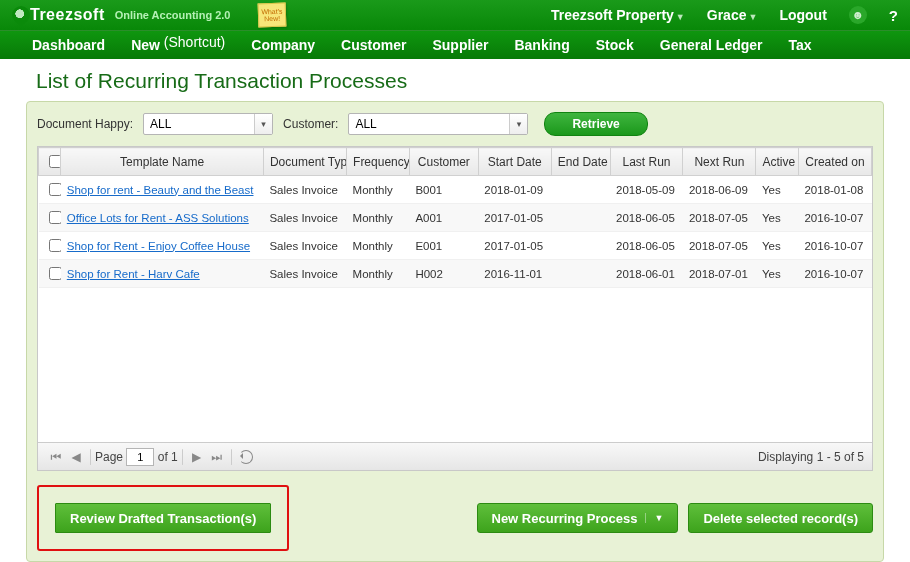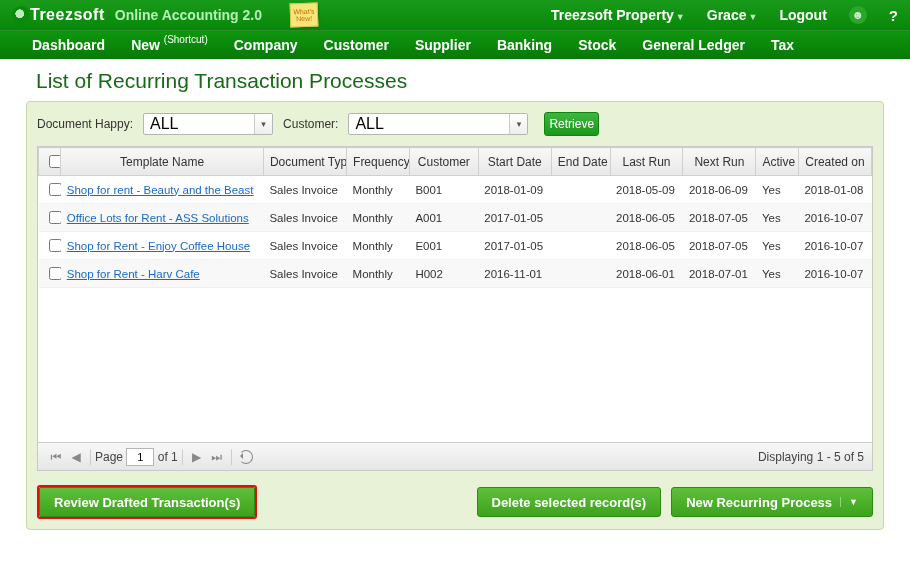--- a/index.html
+++ b/index.html
@@ -23,21 +23,21 @@
   }
   .logo-wrap { display: flex; align-items: center; }
   .logo-icon {
     width: 18px; height: 18px;
     background: radial-gradient(circle at 50% 40%, #bfe8bf 30%, #0a8a0a 32%);
     border-radius: 50% 50% 50% 0;
     transform: rotate(-45deg);
     display: inline-block;
   }
   .brand { font-size: 16px; font-weight: bold; letter-spacing: .5px; color:#fff;}
-  .brand-sub { color:#b5f0b5; margin-left:10px; font-size:14px; font-weight:bold;}
+  .brand-sub { color:#b5f0b5; margin-left:10px; font-size:11px; font-weight:bold;}
   .sticky {
     width: 28px; height: 24px;
     background: #f7e67a;
     border: 1px solid #d8c54a;
     margin-left: 28px;
     font-size:7px; color:#c06a00;
     display:flex;align-items:center;justify-content:center;
     text-align:center; line-height:1;
     transform: rotate(-2deg);
     box-shadow: 1px 1px 2px rgba(0,0,0,.2);
@@ -57,21 +57,21 @@
   .menubar {
     background:#0a8a0a;
     background: linear-gradient(#0f960f,#077a07);
     height:29px;
     border-top:1px solid rgba(255,255,255,.15);
     display:flex; align-items:center; gap:26px;
     padding:0 32px;
     color:#fff; font-weight:bold; font-size:14px;
   }
   .menubar .mitem { cursor:pointer; }
-  .shortcut { font-size:10px; vertical-align: top; position: relative; top:-3px; font-weight:normal;}
+  .shortcut { font-size:14px; vertical-align: top; position: relative; top:-3px; font-weight:normal;}
   .page-title {
     margin: 10px 0 8px 36px;
     font-size:21px; font-weight:normal; color:#176b17;
   }
   .panel {
     margin: 0 26px 10px 26px;
     border:1px solid #c7d8a8;
     background:#e8f2d6;
     border-radius:4px;
     padding:10px 10px 10px 10px;
@@ -82,36 +82,36 @@
     font-size:12px; color:#333;
     margin-bottom:10px;
   }
   .filters label { font-weight:normal; }
   .combo {
     position:relative; display:inline-flex; align-items:center;
     border:1px solid #b5b5b5; background:#fff; height:22px;
     border-radius:2px;
   }
   .combo input {
-    border:none; padding:2px 6px; font-size:16px; outline:none;
+    border:none; padding:2px 6px; font-size:12px; outline:none;
     width:110px; background:transparent;
   }
   .combo.cust input { width:160px; }
   .combo .dd {
     width:18px; height:100%; border-left:1px solid #ccc;
     display:flex;align-items:center;justify-content:center;
     background:linear-gradient(#fff,#eee);
     font-size:9px;color:#555;
   }
   .btn-green {
     background: linear-gradient(#3fb53f,#1b981b);
     border:1px solid #118311;
-    color:#fff; font-weight:normal;
-    height:24px; padding:0 4px;
-    border-radius:3px; cursor:pointer;
+    color:#fff; font-weight:bold;
+    height:24px; padding:0 27px;
+    border-radius:11px; cursor:pointer;
     font-size:12px;
   }
   .grid {
     background:#fff; border:1px solid #c8c8c8;
   }
   .grid table { width:100%; border-collapse:collapse; table-layout:fixed; }
   .grid th {
     background: linear-gradient(#f8f8f8,#e8e8e8);
     border:1px solid #d0d0d0;
     font-weight:normal; color:#333;
@@ -148,21 +148,21 @@
   .big-btn {
     background: linear-gradient(#5fbf3b,#3da31c);
     border:1px solid #2c8b12;
     color:#fff; font-weight:bold; font-size:13px;
     height:30px; padding:0 14px;
     border-radius:3px; cursor:pointer;
     display:inline-flex; align-items:center;
   }
   .big-btn .dd-arrow { border-left:1px solid rgba(255,255,255,.4); margin-left:8px; padding-left:8px; font-size:9px;}
   .highlight {
-    border:2px solid #e01010; padding:0; border-radius:3px;
+    border:2px solid #e01010; padding:16px; border-radius:3px;
   }
   .highlight .big-btn { border-radius:1px; }
   .spacer { flex:1; }
   .action-right { display:flex; gap:10px; }
   .refresh-icon {
     display:inline-block; width:14px;height:14px;
     border:1.5px solid #888; border-radius:50%;
     border-left-color:transparent;
     position:relative;
   }
@@ -324,21 +324,21 @@
       <span class="pg-right">Displaying 1 - 5 of 5</span>
     </div>
   </div>
 
   <div class="action-row">
     <span class="highlight">
       <button class="big-btn">Review Drafted Transaction(s)</button>
     </span>
     <span class="spacer"></span>
     <div class="action-right">
-      <button class="big-btn">Delete selected record(s)</button>
       <button class="big-btn">
         <span>New Recurring Process</span>
           <span class="dd-arrow">▼</span>
       </button>
+      <button class="big-btn">Delete selected record(s)</button>
     </div>
   </div>
 
 </div>
 
 </body></html>

